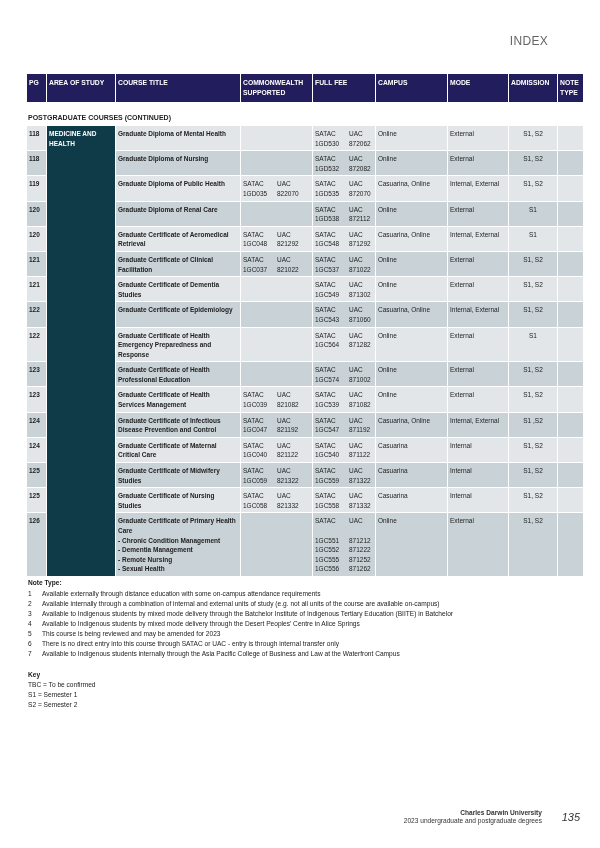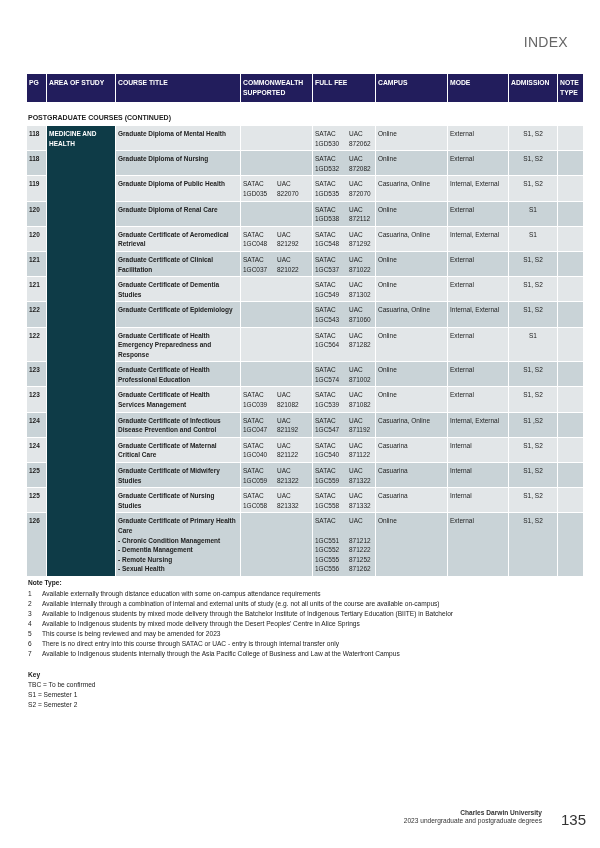--- a/index.html
+++ b/index.html
@@ -1,17 +1,17 @@
 <!DOCTYPE html>
 <html><head>
 <meta charset="utf-8">
 <style>
   html, body { margin:0; padding:0; background:#fff; }
   body { width:600px; height:848px; position:relative; font-family:"Liberation Sans", sans-serif; color:#1a1a1a; overflow:hidden; }
-  .index-label { position:absolute; top:34px; right:32px; font-size:14px; color:#666; letter-spacing:0.3px;margin-left:44px; }
+  .index-label { position:absolute; top:34px; right:52px; font-size:12px; color:#666; letter-spacing:0.3px;margin-left:44px; }
   table.hdr, table.body { position:absolute; left:26px; border-collapse:separate; border-spacing:1px 0; table-layout:fixed; width:557px; }
   table.hdr { top:74px; }
   table.hdr td { background:#221d5c; color:#fff; font-size:6.8px; font-weight:bold; vertical-align:top; padding:4px 2px 3px 2px; height:21px; line-height:9.5px; }
   .section-title { position:absolute; left:28px; top:114px; font-size:7px; font-weight:bold; color:#222; }
   table.body { top:125px; border-spacing:1px 1px; }
   table.body td { font-size:6.5px; line-height:9.6px; vertical-align:top; padding:3px 2px 2px 2px; color:#222; }
   tr.r0 td { background:#e2e6e8; }
   tr.r1 td { background:#c9d3d7; }
   td.pg { font-weight:bold; }
   td.area { background:#0e3b47 !important; color:#fff !important; font-weight:bold; }
@@ -22,21 +22,21 @@
   .codes .c1 { width:34px; }
   .sub { display:block; }
   .notes { position:absolute; left:28px; top:578px; font-size:6.6px; line-height:10px; color:#222; }
   .notes .nt-title { font-weight:bold; margin-bottom:1px; }
   .notes .row { display:flex; }
   .notes .num { width:14px; }
   .key { position:absolute; left:28px; top:670px; font-size:6.6px; line-height:10px; color:#222; }
   .key .k-title { font-weight:bold; }
   .footer { position:absolute; right:58px; top:809px; text-align:right; font-size:6.6px; color:#333; line-height:8px; }
   .footer .org { font-weight:bold; }
-  .page-num { position:absolute; right:14px; top:811px; font-size:15px; color:#333; }
+  .page-num { position:absolute; right:20px; top:811px; font-size:11px; color:#333;font-style:italic; }
 </style>
 </head>
 <body>
 
 <div class="index-label">INDEX</div>
 
 <table class="hdr">
   <colgroup>
     <col style="width:19px">
       <col style="width:68px">

